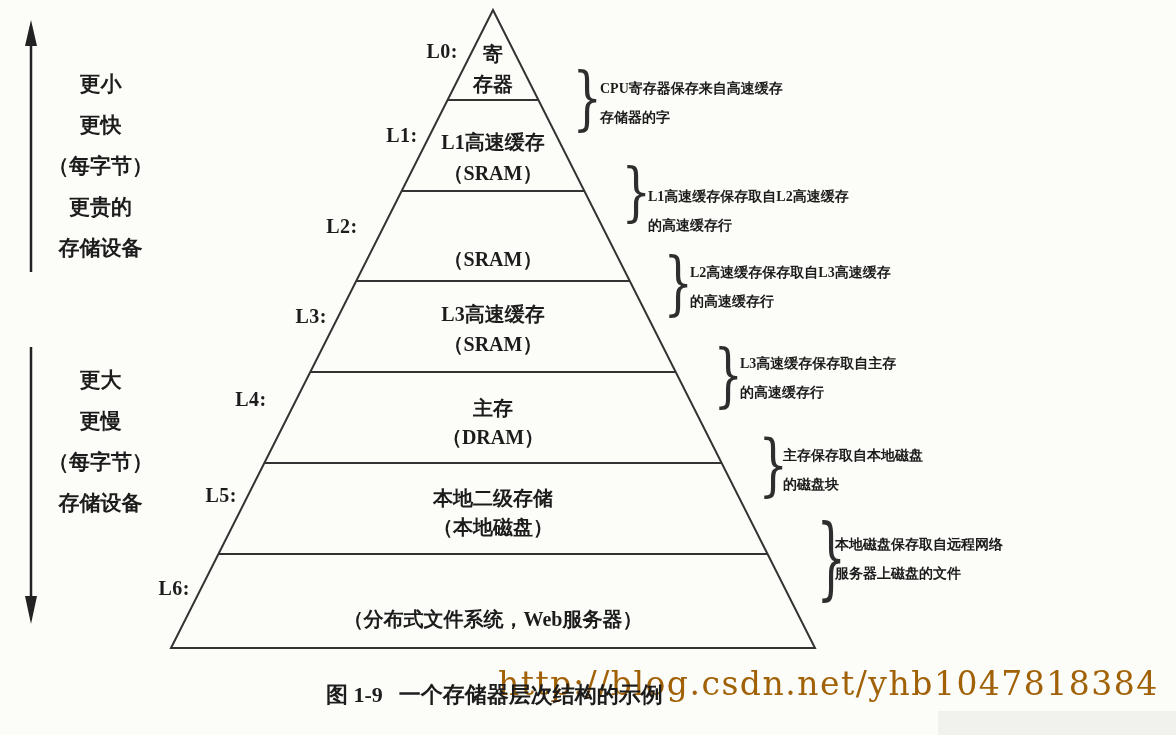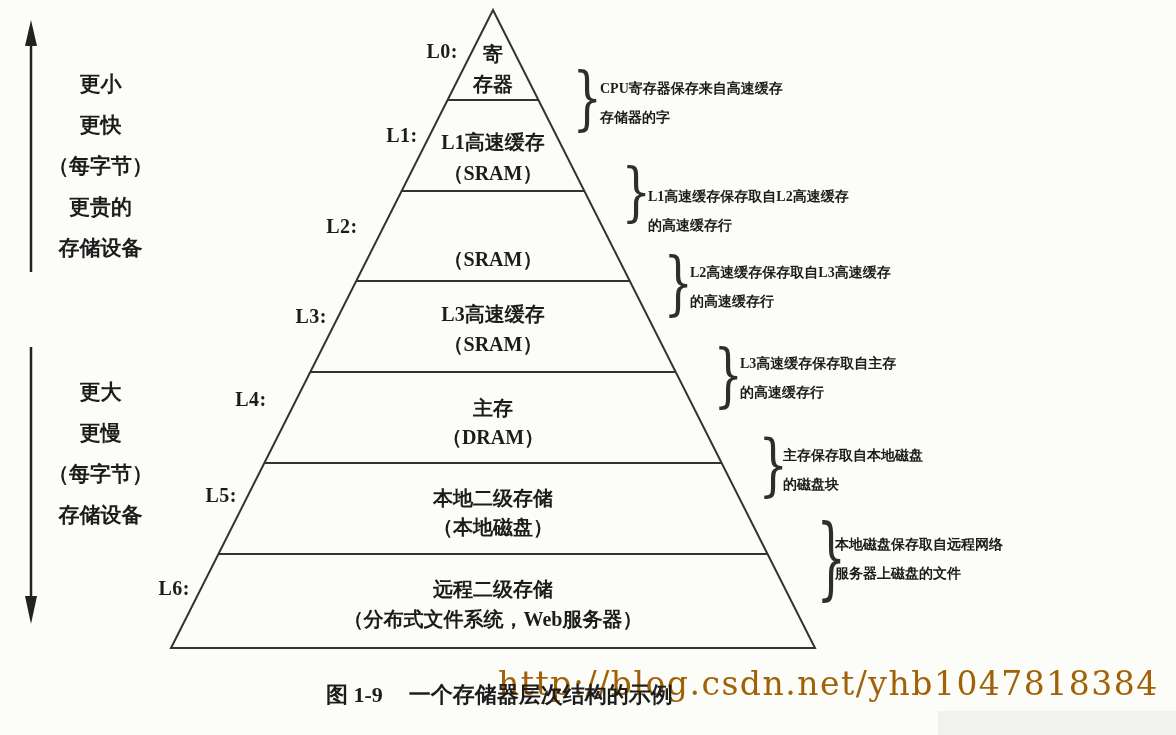--- a/index.html
+++ b/index.html
@@ -33,21 +33,21 @@
     font-family:"DejaVu Serif",serif;
     font-size:58px;line-height:64px;height:64px;width:26px;
     color:#2e2e2e;font-weight:normal;
     transform-origin:50% 50%;
     text-align:left;
   }
   .caption{
     top:680px;left:326px;
     font-size:22px;font-weight:bold;z-index:3;
   }
-  .caption .cap-label{margin-right:26px;}
+  .caption .cap-label{margin-right:16px;}
   .watermark{
     top:664px;left:498px;
     font-size:33px;letter-spacing:1.5px;
     color:#a16207;z-index:1;
     font-family:"DejaVu Serif",serif;
   }
   .br-strip{
     position:absolute;left:938px;top:711px;width:238px;height:24px;
     background:#f1f1ee;z-index:0;
   }
@@ -77,21 +77,21 @@
     </g>
   </svg>
 
   <div class="abs side-col" style="top:64px;">
     <div>更小</div>
     <div>更快</div>
     <div>（每字节）</div>
     <div>更贵的</div>
     <div>存储设备</div>
   </div>
-  <div class="abs side-col" style="top:372px;">
+  <div class="abs side-col" style="top:360px;">
     <div>更大</div>
     <div>更慢</div>
     <div>（每字节）</div>
     <div>存储设备</div>
   </div>
 
   <div class="abs lvl-name" style="left:398px;top:40px;">L0:</div>
   <div class="abs lvl-name" style="left:372px;top:124px;text-align:center;">L1:</div>
   <div class="abs lvl-name" style="left:312px;top:215px;text-align:center;">L2:</div>
   <div class="abs lvl-name" style="left:267px;top:305px;">L3:</div>
@@ -103,21 +103,20 @@
   <div class="abs lvl-line" style="top:71px;">存器</div>
   <div class="abs lvl-line" style="top:129px;">L1高速缓存</div>
   <div class="abs lvl-line" style="top:160px;">（SRAM）</div>
   <div class="abs lvl-line" style="top:246px;">（SRAM）</div>
   <div class="abs lvl-line" style="top:301px;">L3高速缓存</div>
   <div class="abs lvl-line" style="top:331px;">（SRAM）</div>
   <div class="abs lvl-line" style="top:395px;">主存</div>
   <div class="abs lvl-line" style="top:424px;">（DRAM）</div>
   <div class="abs lvl-line" style="top:485px;">本地二级存储</div>
   <div class="abs lvl-line" style="top:514px;">（本地磁盘）</div>
-  <div class="abs lvl-line" style="top:576px;">远程二级存储</div>
   <div class="abs lvl-line" style="top:606px;">（分布式文件系统，Web服务器）</div>
 
   <div class="brace" style="left:570px;top:66px;transform:scale(0.8,1.2);">}</div>
   <div class="brace" style="left:619px;top:160px;transform:scale(0.8,1.1);">}</div>
   <div class="brace" style="left:661px;top:251px;transform:scale(0.8,1.19);">}</div>
   <div class="brace" style="left:711px;top:343px;transform:scale(0.8,1.19);">}</div>
   <div class="brace" style="left:756px;top:433px;transform:scale(0.8,1.16);">}</div>
   <div class="brace" style="left:814px;top:525px;transform:scale(0.8,1.55);">}</div>
 
   <div class="abs ann" style="left:600px;top:74px;">

